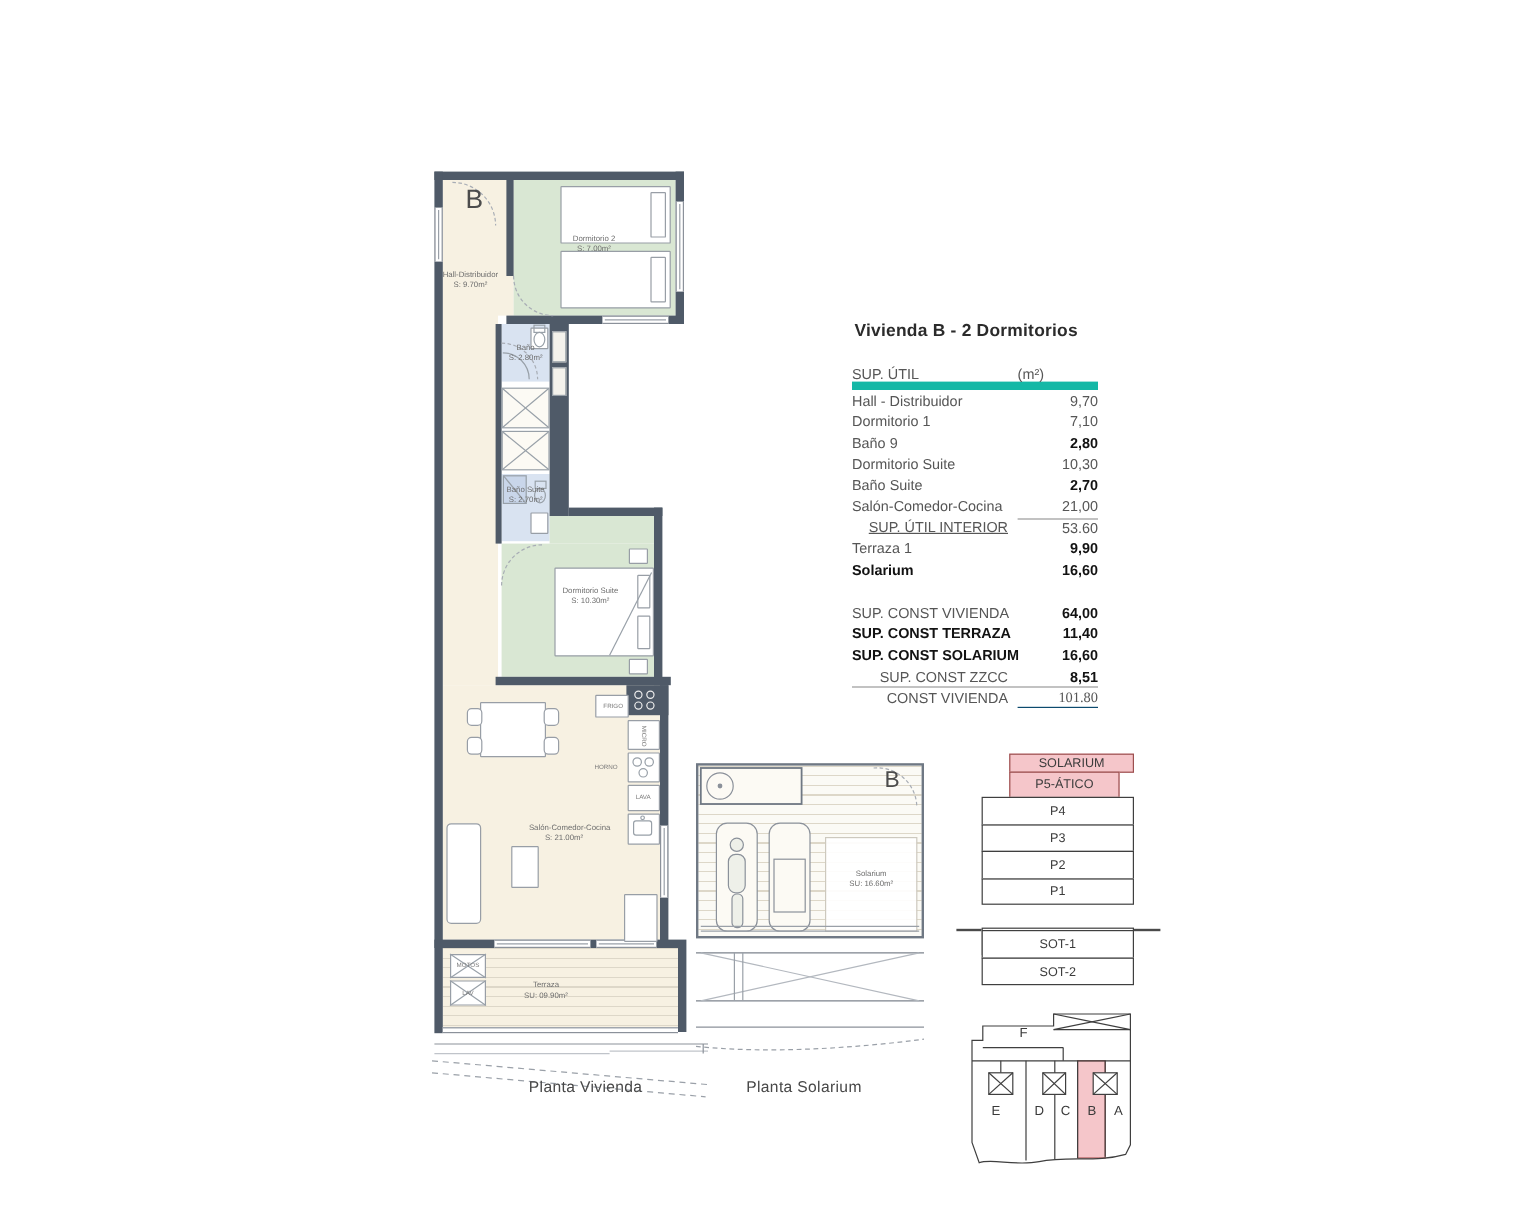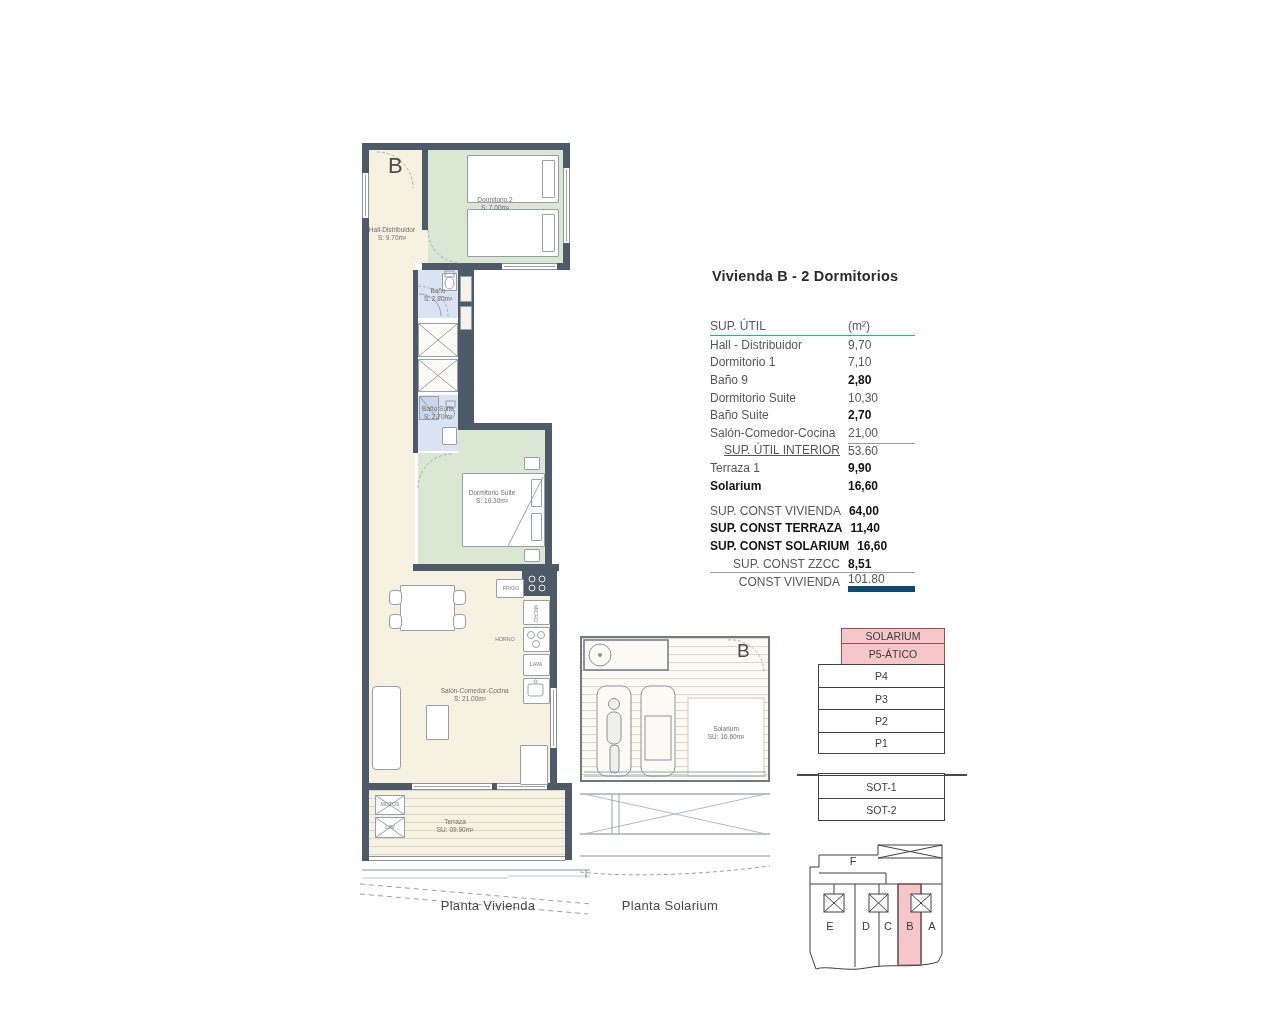--- a/index.html
+++ b/index.html
@@ -18,28 +18,28 @@
           transform:scale(.65);transform-origin:50% 0;}
   .rlabel span{display:block;white-space:nowrap;}
   .klabel{position:absolute;width:50px;text-align:center;font-size:10px;color:#7a7a7a;
           transform:scale(.52);transform-origin:50% 50%;white-space:nowrap;}
   .klabel.vert{transform:rotate(90deg) scale(.52);}
   .bigb{position:absolute;font-size:22px;color:#4c4c4c;}
   .cap{position:absolute;width:190px;text-align:center;font-size:13px;color:#484848;letter-spacing:.3px;}
   .title{position:absolute;font-size:14.5px;font-weight:bold;color:#2b2b2b;letter-spacing:.2px;}
   .tbl{position:absolute;width:205px;font-size:12px;color:#565656;}
   .trow{display:flex;height:17.6px;align-items:center;box-sizing:border-box;}
-  .trow.hdr{border-bottom:1px solid #14b8a6;height:19px;margin-top:11px;}
+  .trow.hdr{border-bottom:7px solid #14b8a6;height:19px;}
   .tl{flex:1;white-space:nowrap;}
-  .tv{width:67px;white-space:nowrap;}
+  .tv{width:67px;text-align:right;white-space:nowrap;}
   .lr{text-align:right;}
   .b{font-weight:bold;color:#121212;}
   .ol{border-top:1px solid #9a9a9a;}
   .ol2{border-top:1px solid #9a9a9a;}
-  .ul2{border-bottom:6px solid #0c4a6e;}
+  .ul2{border-bottom:1px solid #0c4a6e;font-family:Liberation Serif, serif;}
   .unit{text-align:left;padding-left:4px;}
   .lvl{position:absolute;box-sizing:border-box;border:1px solid #3f3f3f;background:#fff;
        font-size:10.5px;color:#3b3b3b;display:flex;align-items:center;justify-content:center;}
   .lvl.pink{background:#f5c6ca;border-color:#9c4f4f;}
   .ul{position:absolute;font-size:11px;color:#3a3a3a;width:16px;text-align:center;}
   svg{position:absolute;pointer-events:none;}
 </style>
 </head>
 <body>
 
@@ -307,21 +307,21 @@
       </div>
     <div class="trow ol2">
         <span class="tl lr" style="padding-right:8px;">CONST VIVIENDA</span>
         <span class="tv ul2">101.80</span>
       </div>
   </div>
 
   <div class="abs" style="left:797px;top:626px;width:170px;height:200px;">
     <div class="abs" style="left:0;top:148px;width:170px;height:2px;background:#4a4a4a;"></div>
     <div class="lvl pink" style="left:44px;top:2px;width:104px;height:16px;">SOLARIUM</div>
-    <div class="lvl pink" style="left:44px;top:17px;width:104px;height:22px;">P5-ÁTICO</div>
+    <div class="lvl pink" style="left:44px;top:17px;width:92px;height:22px;">P5-ÁTICO</div>
     <div class="lvl" style="left:21px;top:38px;width:127px;height:24px;">P4</div>
     <div class="lvl" style="left:21px;top:61px;width:127px;height:23px;">P3</div>
     <div class="lvl" style="left:21px;top:83px;width:127px;height:24px;">P2</div>
     <div class="lvl" style="left:21px;top:106px;width:127px;height:22px;">P1</div>
     <div class="lvl" style="left:21px;top:127px;width:127px;height:23px;margin-top:20px;">PB-LOCAL</div>
     <div class="lvl" style="left:21px;top:149px;width:127px;height:24px;">SOT-1</div>
     <div class="lvl" style="left:21px;top:172px;width:127px;height:23px;">SOT-2</div>
   </div>
 
   <svg width="170" height="152" viewBox="0 0 170 152" style="left:794px;top:842px;">

